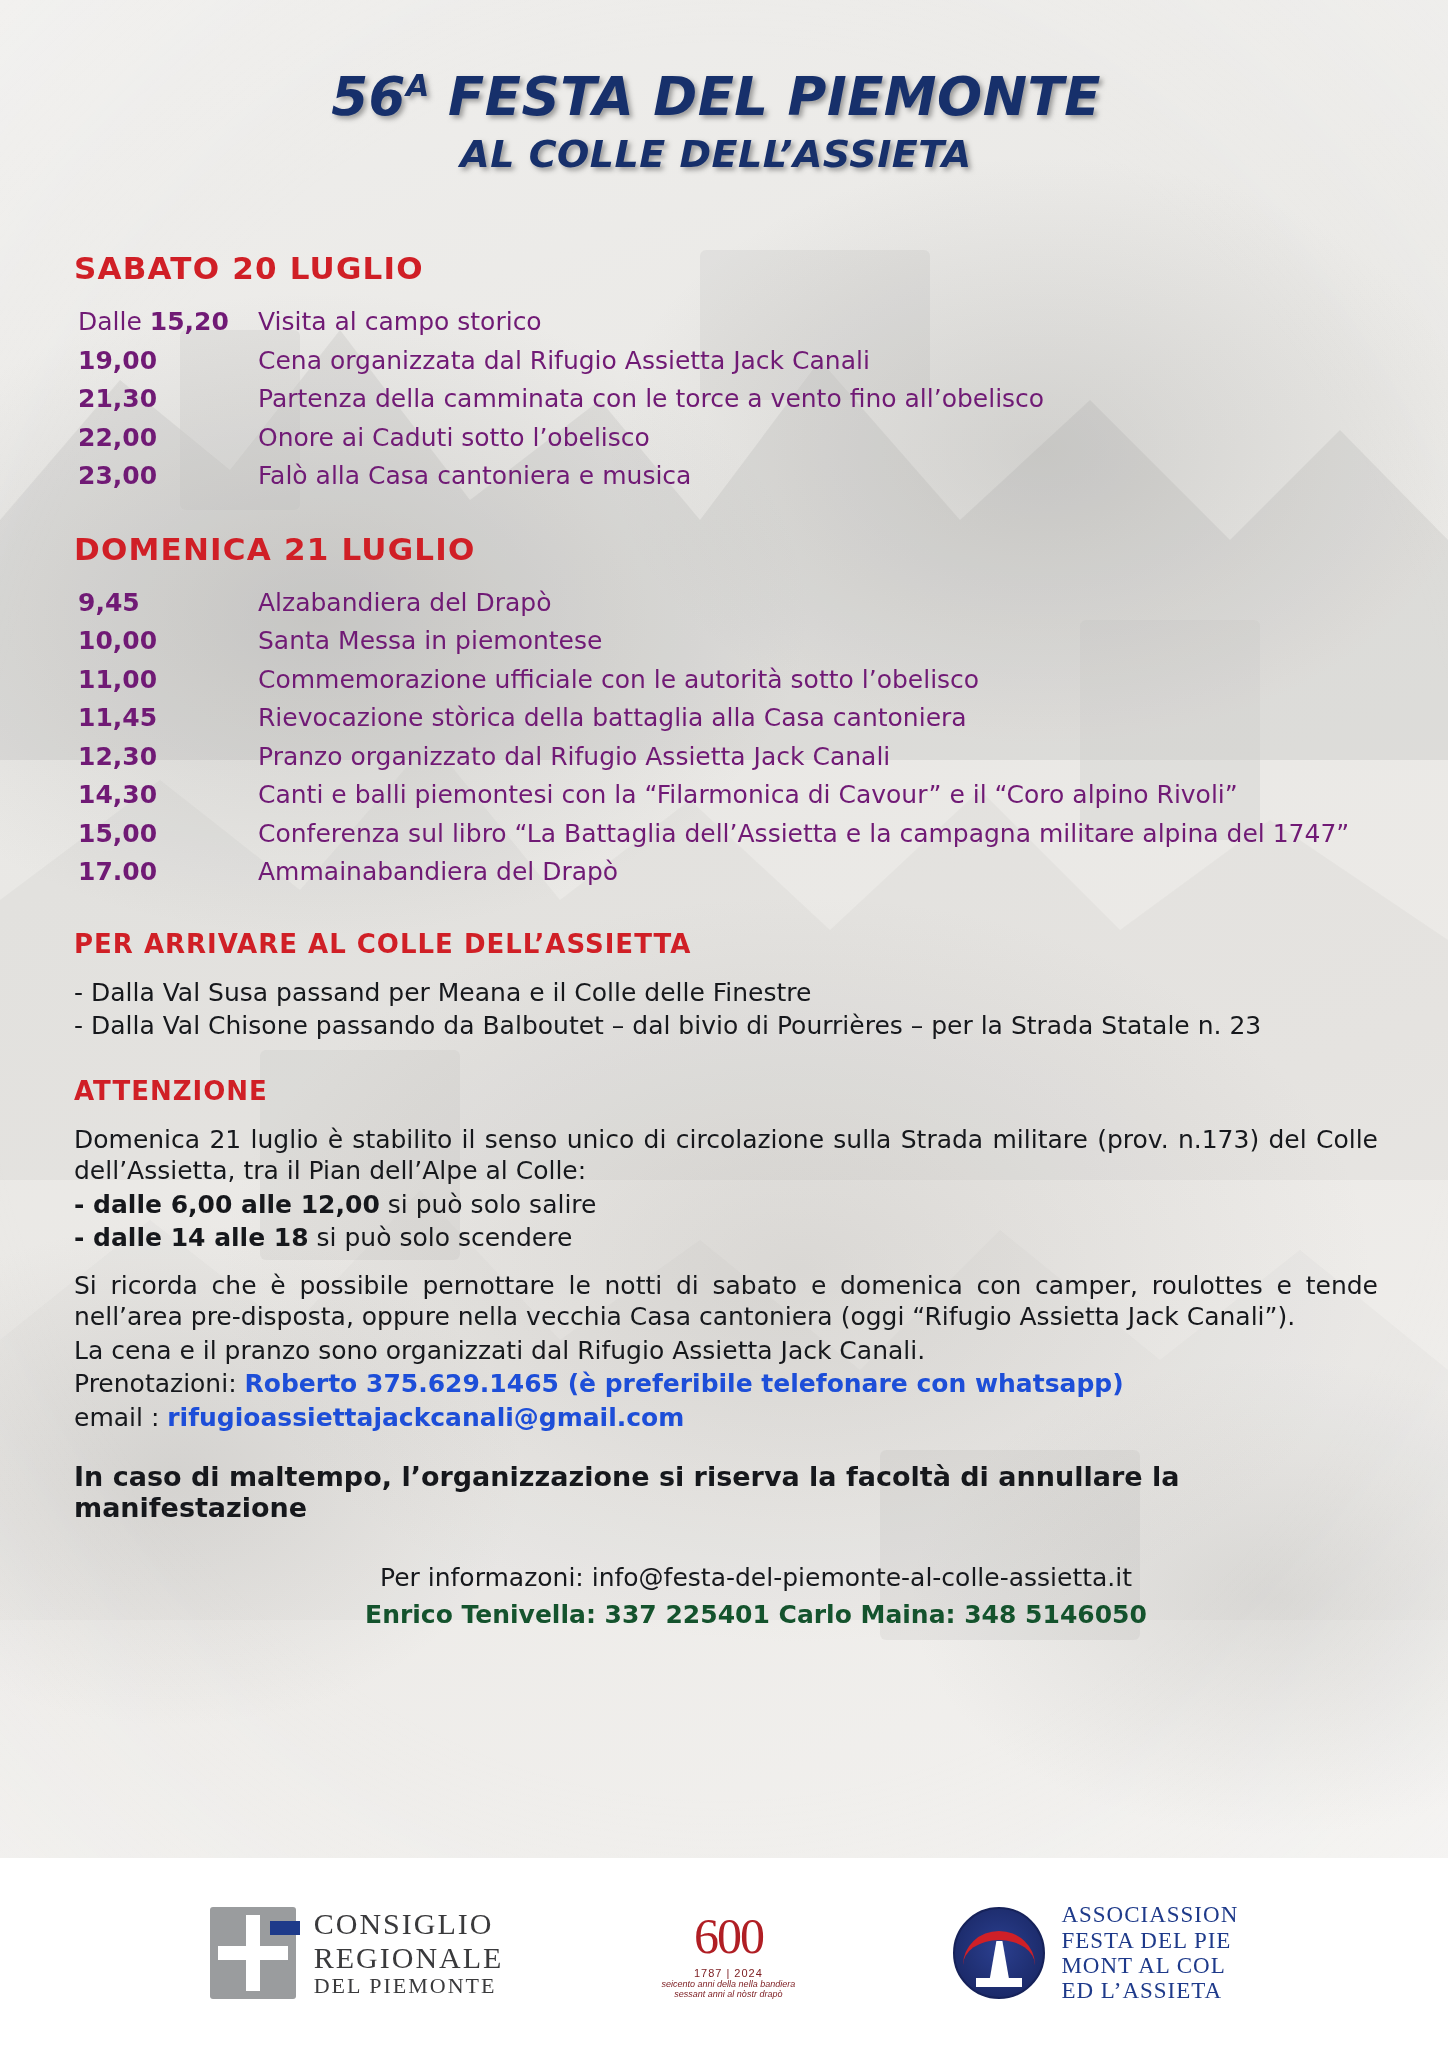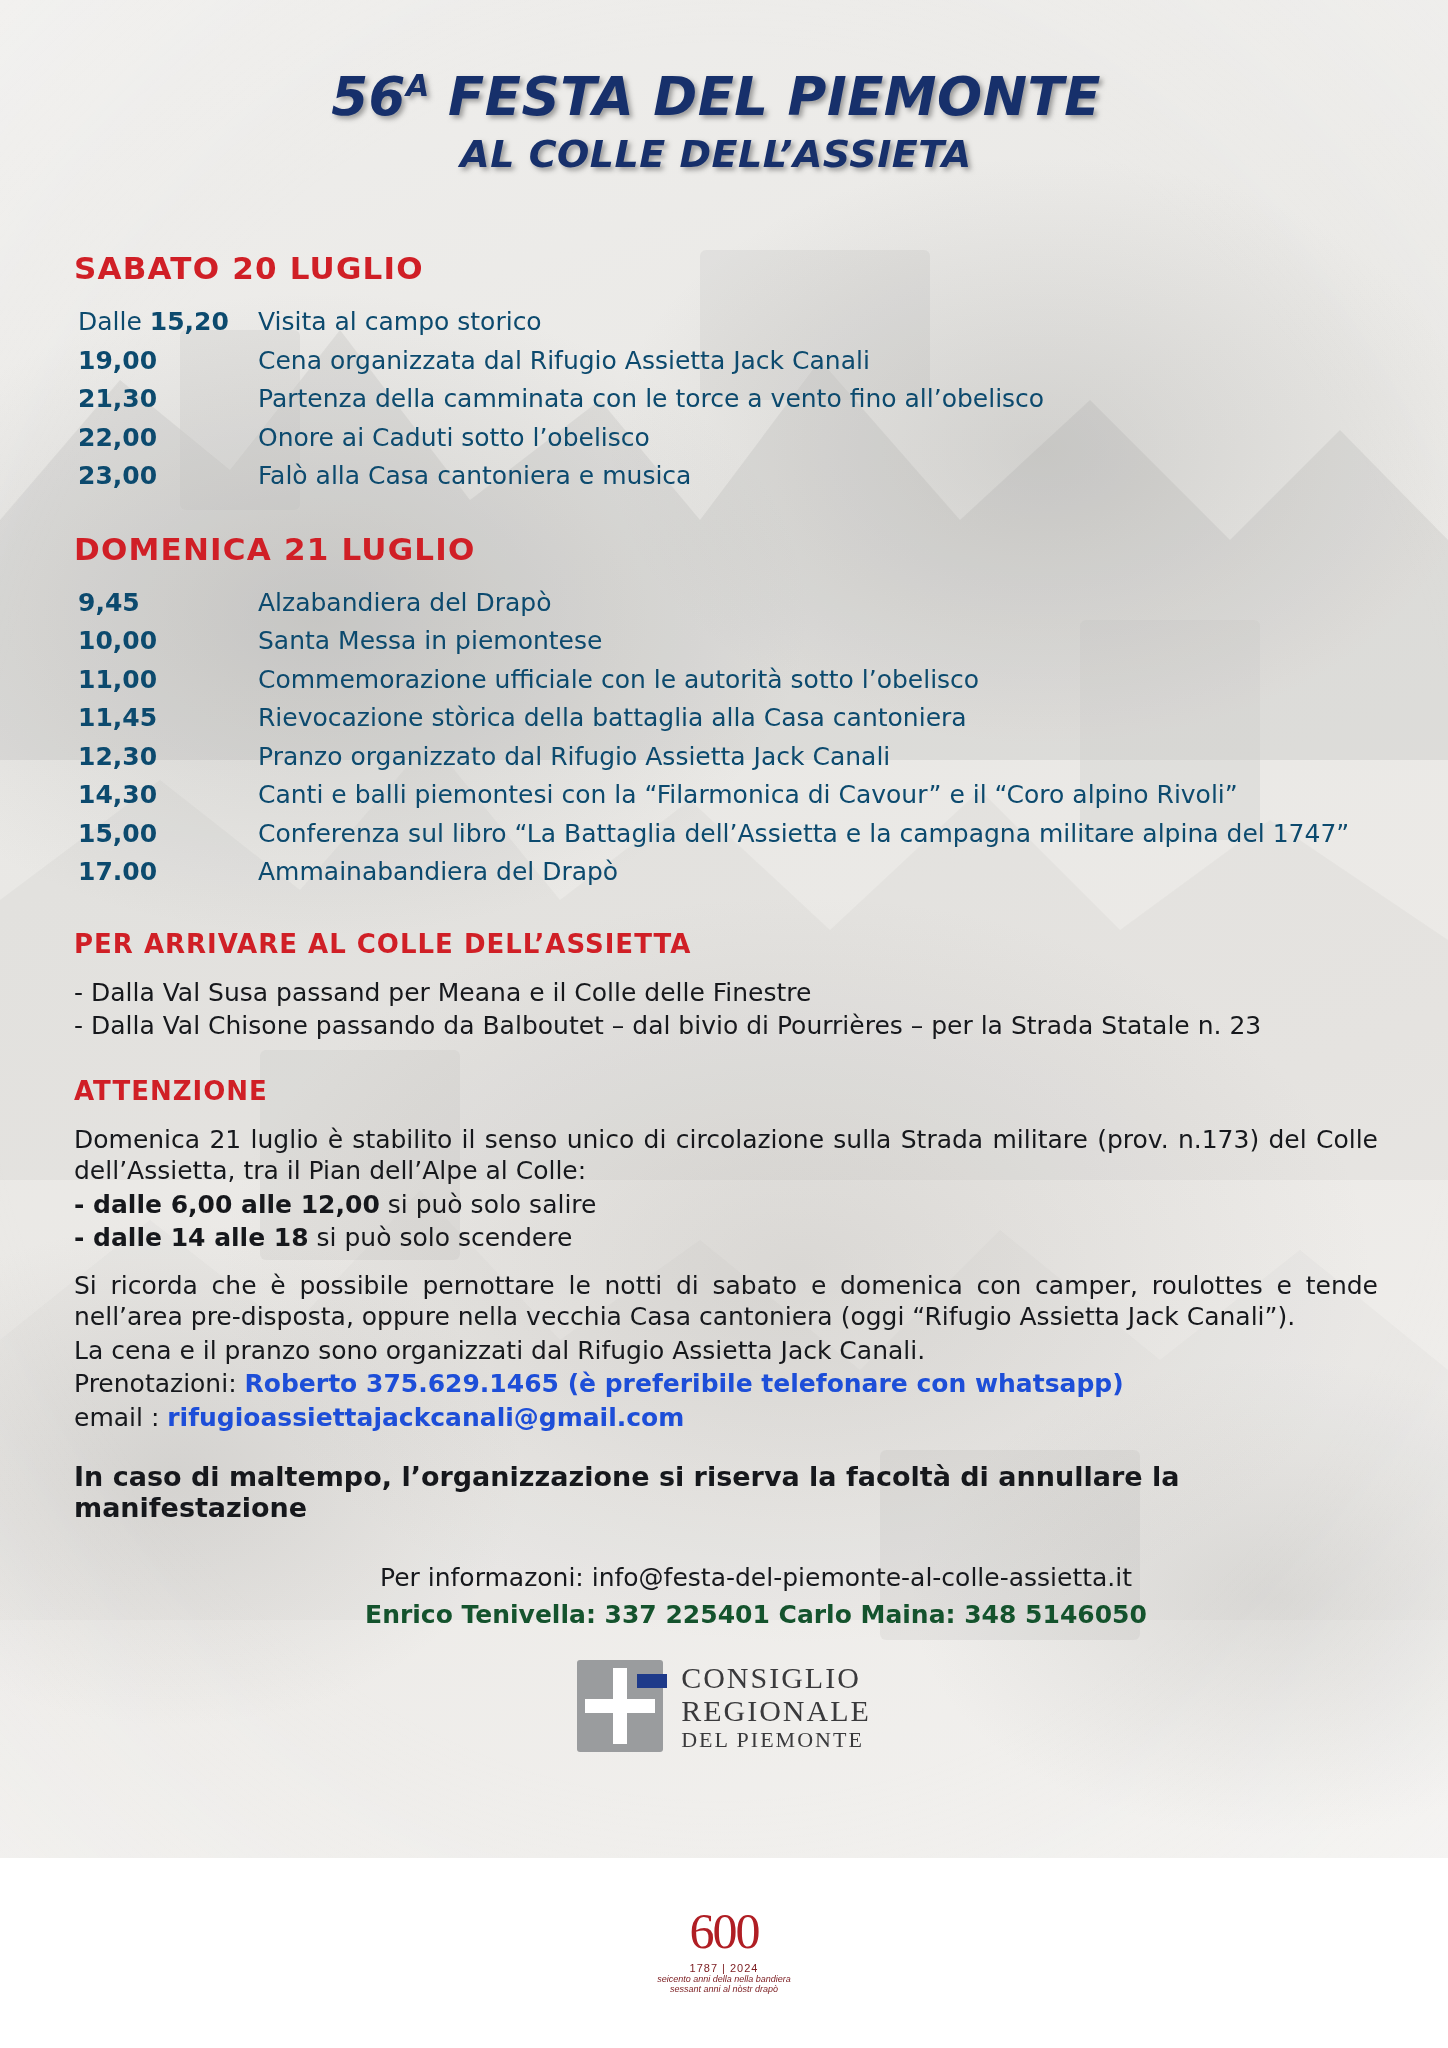--- a/index.html
+++ b/index.html
@@ -100,21 +100,21 @@
     font-size: 26px;
     letter-spacing: 1px;
   }
 
   table.sched {
     border-collapse: collapse;
     margin-left: 4px;
   }
   table.sched td {
     font-size: 25px;
-    color: #0c4a6e;
+    color: #701a75;
     padding: 3px 0 6px 0;
     vertical-align: top;
     line-height: 1.18;
     font-family: "DejaVu Sans", sans-serif;
     margin-top: 18px;
   }
   table.sched td.time {
     width: 180px;
     font-weight: bold;
     white-space: nowrap;
@@ -173,21 +173,20 @@
   
   .footer {
     position: absolute;
     left: 0; right: 0; bottom: 0;
     height: 190px;
     background: #ffffff;
     display: flex;
     align-items: center;
     justify-content: center;
     gap: 150px;
-    flex-direction: column;
   }
   .logo-cr { display: flex; align-items: center; gap: 18px; }
   .cr-shield {
     width: 86px; height: 92px;
     background: #9a9c9e;
     position: relative;
     border-radius: 3px;
   }
   .cr-shield::before, .cr-shield::after {
     content: "";

